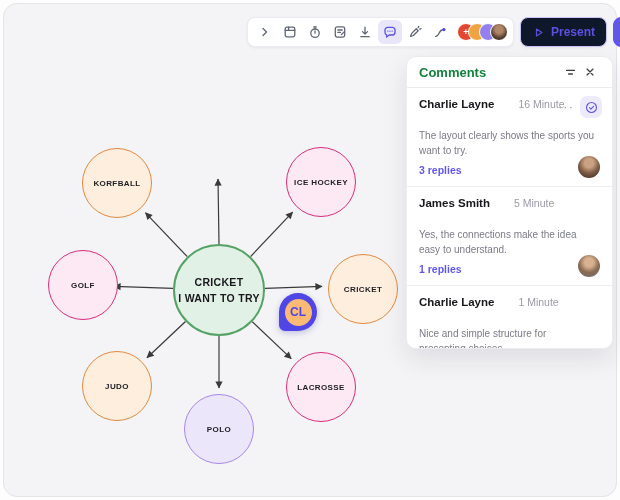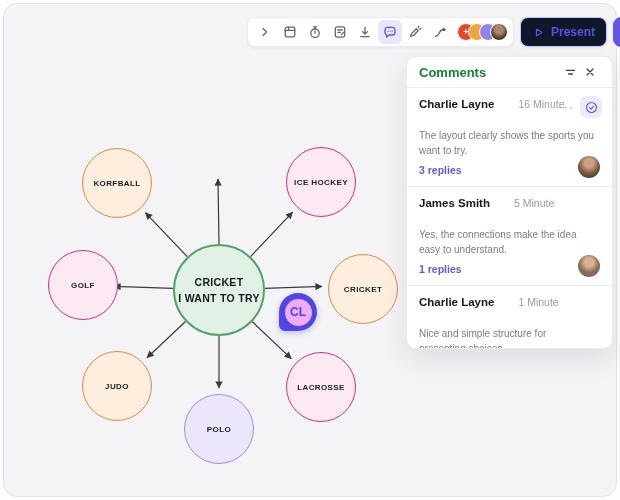--- a/index.html
+++ b/index.html
@@ -66,21 +66,21 @@
   .n-golf       { left:44px;  top:246px; }
   .n-korfball   { left:78px;  top:144px; }
   
   .cursor-badge {
     position:absolute; left:275px; top:289px; width:38px; height:38px;
     background:#5046e5; border-radius:50% 50% 50% 6px;
     display:flex; align-items:center; justify-content:center; z-index:6;
     box-shadow:0 2px 6px rgba(40,30,160,.25);
   }
   .cursor-badge .inner {
-    width:27px; height:27px; background:#f0abfc; border-radius:50%;
+    width:27px; height:27px; background:#fdba74; border-radius:50%;
     display:flex; align-items:center; justify-content:center;
     font-size:12px; font-weight:bold; color:#5046e5;
   }
   
   .panel {
     position:absolute; left:402px; top:52px; width:207px; height:293px;
     background:#ffffff; border:1px solid #ececf0; border-radius:10px;
     box-shadow:0 10px 26px rgba(25,25,55,.10); z-index:20; overflow:hidden;
   }
   .panel-header {

